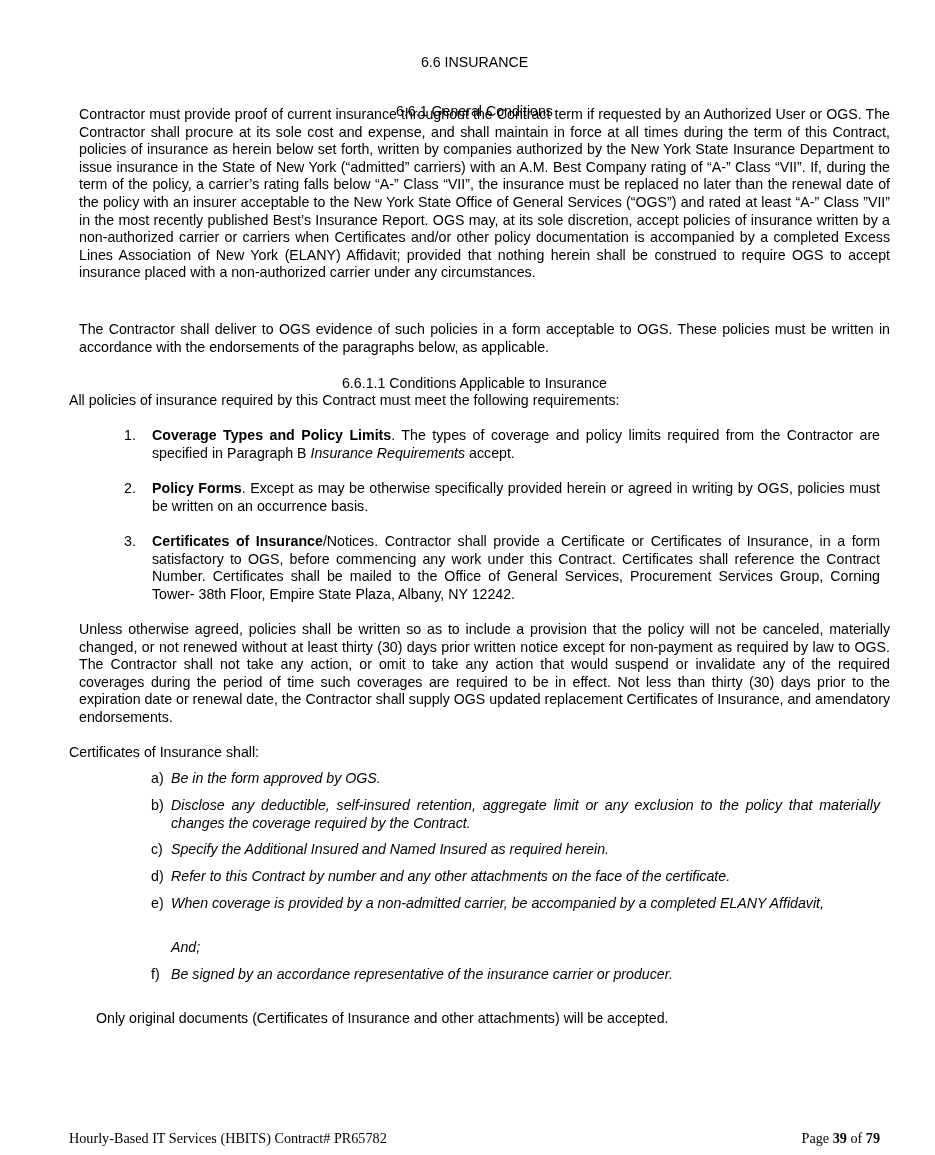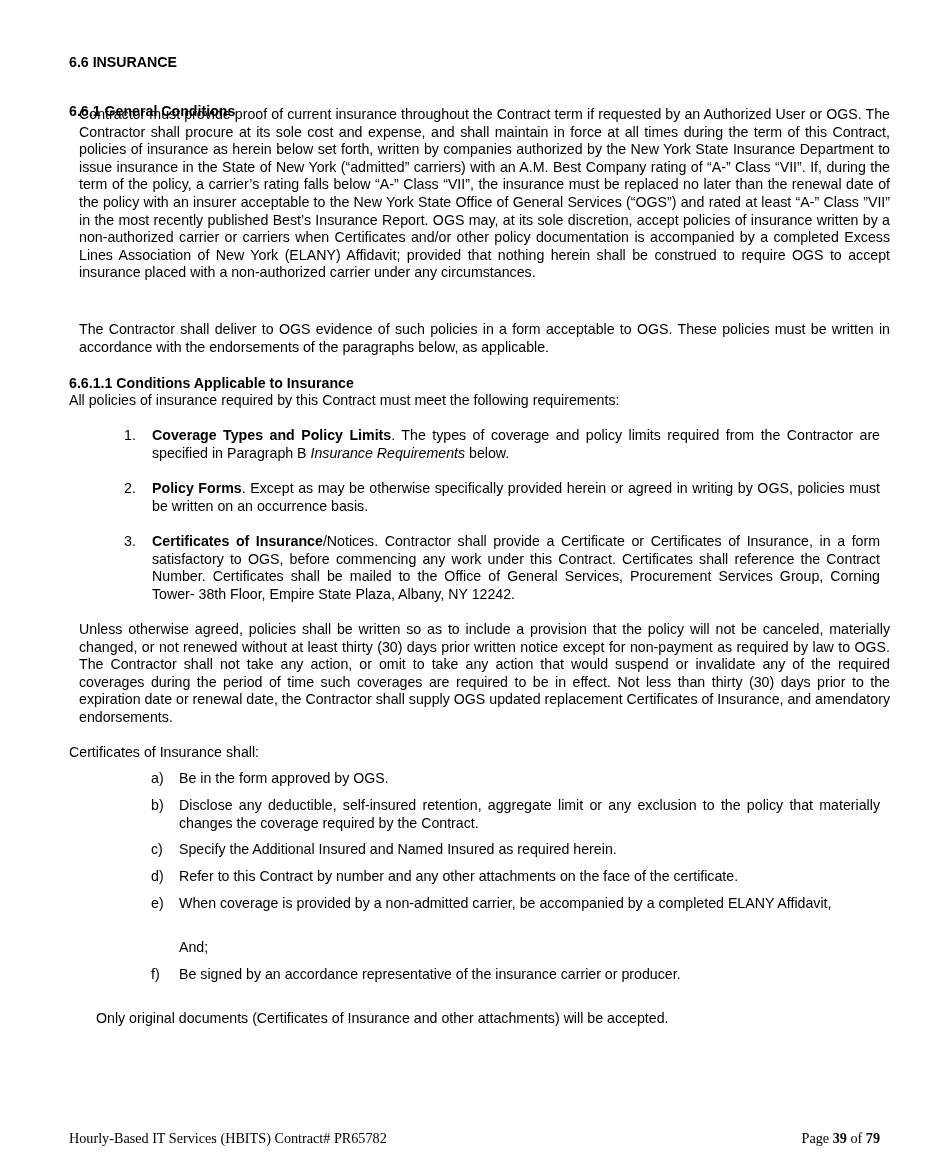--- a/index.html
+++ b/index.html
@@ -1,48 +1,48 @@
 <!DOCTYPE html>
 <html><head>
 <meta charset="utf-8">
 <style>
   html, body { margin: 0; padding: 0; background: #ffffff; }
   body { width: 935px; height: 1155px; position: relative; overflow: hidden;
          font-family: "Liberation Sans", sans-serif; color: #000; }
   .page { position: absolute; left: 69px; top: 0; width: 811px; font-size: 14.2px; line-height: 17.6px; }
   .abs { position: absolute; left: 0; width: 811px; }
-  .h { font-weight: bold; }
+  .h { font-weight: normal; text-align: center; }
   .just { text-align: justify; margin-left: 10px; }
   .numitem { position: absolute; left: 55px; width: 756px; }
   .numitem .num { position: absolute; left: 0; top: 0; }
   .numitem .body { margin-left: 28px; text-align: justify; }
   .alpha { position: absolute; left: 82px; width: 729px; }
   .alpha .lab { position: absolute; left: 0; top: 0; }
-  .alpha .body { margin-left: 28px; text-align: justify; }
+  .alpha .body { margin-left: 20px; text-align: justify; font-style: italic; }
   .footer { position: absolute; left: 0; width: 811px; top: 1130px; font-family: Liberation Serif, serif; }
   .footer .right { position: absolute; right: 0; top: 0; margin-left: 14px; }
 </style>
 </head>
 <body>
 
 <div class="page">
 
   <div class="abs h" style="top:54px">6.6 INSURANCE</div>
 
   <div class="abs h" style="top:103px">6.6.1 General Conditions</div>
   <div class="abs just" style="top:106px">Contractor must provide proof of current insurance throughout the Contract term if requested by an Authorized User or OGS. The Contractor shall procure at its sole cost and expense, and shall maintain in force at all times during the term of this Contract, policies of insurance as herein below set forth, written by companies authorized by the New York State Insurance Department to issue insurance in the State of New York (“admitted” carriers) with an A.M. Best Company rating of “A-” Class “VII”.  If, during the term of the policy, a carrier’s rating falls below “A-” Class “VII”, the insurance must be replaced no later than the renewal date of the policy with an insurer acceptable to the New York State Office of General Services (“OGS”)  and rated at least “A-” Class ”VII” in the most recently published Best’s Insurance Report.  OGS may, at its sole discretion, accept policies of insurance written by a non-authorized carrier or carriers when Certificates and/or other policy documentation is accompanied by a completed Excess Lines Association of New York (ELANY) Affidavit; provided that nothing herein shall be construed to require OGS to accept insurance placed with a non-authorized carrier under any circumstances.</div>
 
   <div class="abs just" style="top:321px">The Contractor shall deliver to OGS evidence of such policies in a form acceptable to OGS. These policies must be written in accordance with the endorsements of the paragraphs below, as applicable.</div>
 
   <div class="abs h" style="top:375px">6.6.1.1 Conditions Applicable to Insurance</div>
   <div class="abs" style="top:392px">All policies of insurance required by this Contract must meet the following requirements:</div>
 
   <div class="numitem" style="top:427px">
     <span class="num">1.</span>
-    <div class="body"><b>Coverage Types and Policy Limits</b><span>.  The types of coverage and policy limits required from the Contractor are specified in Paragraph B </span><i>Insurance Requirements</i><span> below.</span></div>
+    <div class="body"><b>Coverage Types and Policy Limits</b><span>.  The types of coverage and policy limits required from the Contractor are specified in Paragraph B </span><i>Insurance Requirements</i><span> accept.</span></div>
   </div>
 
   <div class="numitem" style="top:480px">
     <span class="num">2.</span>
     <div class="body"><b>Policy Forms</b><span>.  Except as may be otherwise specifically provided herein or agreed in writing by OGS, policies must be written on an occurrence basis.</span></div>
   </div>
 
   <div class="numitem" style="top:533px">
     <span class="num">3.</span>
     <div class="body"><b>Certificates of Insurance</b><span>/Notices.  Contractor shall provide a Certificate or Certificates of Insurance, in a form satisfactory to OGS, before commencing any work under this Contract.  Certificates shall reference the Contract Number.  Certificates shall be mailed to the Office of General Services, Procurement Services Group, Corning Tower- 38th Floor, Empire State Plaza, Albany, NY 12242.</span></div>

